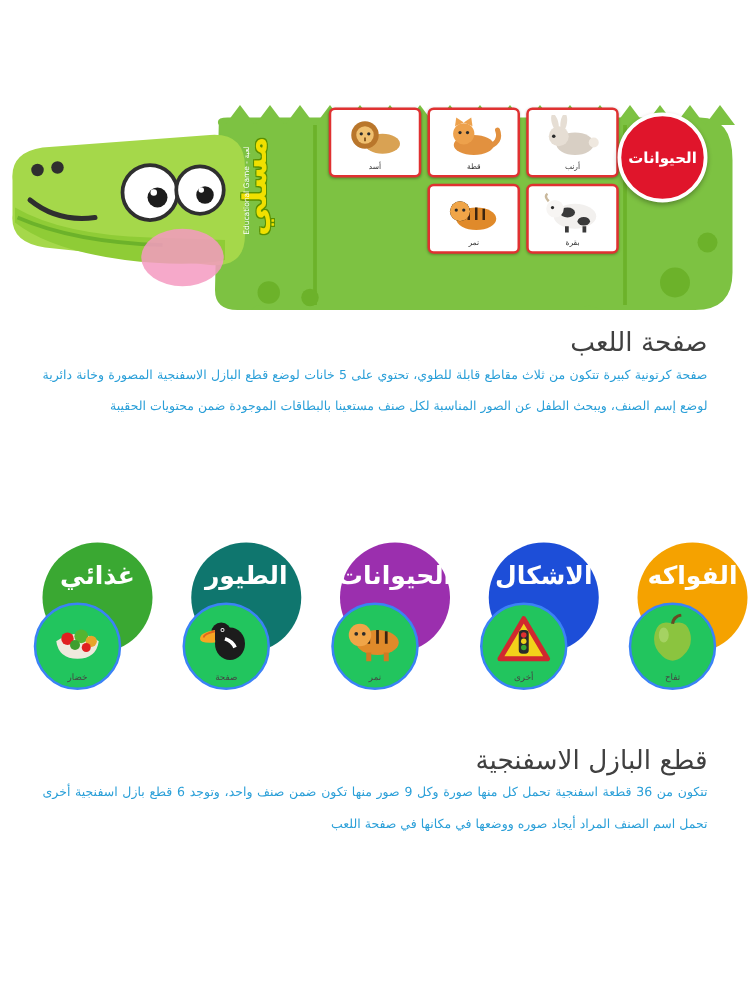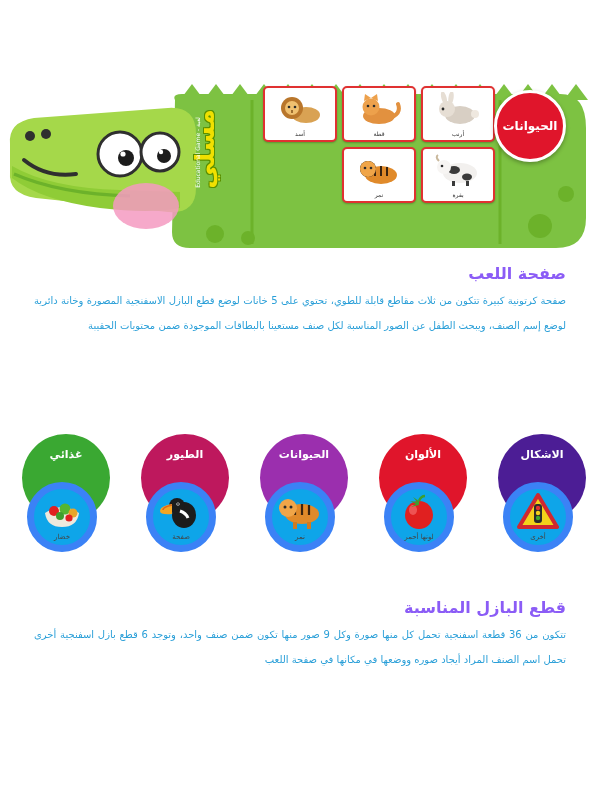--- a/index.html
+++ b/index.html
@@ -115,23 +115,23 @@
 
   
   .section {
     position: absolute;
     width: 532px;
     left: 34px;
     text-align: right;
     direction: rtl;
   }
   .sec-title {
-    color: #8b5cf6;
-    font-size: 16px;
-    font-weight: bold;
+    color: #404040;
+    font-size: 21px;
+    font-weight: normal;
     margin: 0 0 4px 0;
     line-height: 20px;
   }
   .sec-body {
     color: #2a9fd8;
     font-size: 10px;
     line-height: 25px;
     margin: 0;
     text-align: justify;
     text-align-last: right;
@@ -152,42 +152,42 @@
     direction: rtl;
   }
   .cat {
     width: 88px;
     height: 150px;
     position: relative;
   }
   .cat .disc {
     position: absolute;
     top: 0;
-    left: 4px;
+    left: 16px;
     width: 88px;
     height: 88px;
     border-radius: 50%;
     display: flex;
     align-items: flex-start;
     justify-content: center;
     padding-top: 14px;
     box-sizing: border-box;
     color: #ffffff;
-    font-size: 11px;
+    font-size: 20px;
     font-weight: bold;
   }
   .cat .chip {
     position: absolute;
     top: 48px;
     left: 9px;
     width: 70px;
     height: 70px;
     border-radius: 50%;
-    background: #0ea5e9;
-    border: 7px solid #3b82f6;
+    background: #22c55e;
+    border: 2px solid #3b82f6;
     box-sizing: border-box;
     display: flex;
     flex-direction: column;
     align-items: center;
     justify-content: flex-end;
     padding-bottom: 3px;
     overflow: hidden;
   }
   .cat .chip .pic {
     flex: 1;
@@ -331,55 +331,54 @@
   </div>
 </div>
 
 <div class="section" id="sec-play">
   <h2 class="sec-title">صفحة اللعب</h2>
   <p class="sec-body">صفحة كرتونية كبيرة تتكون من ثلاث مقاطع قابلة للطوي، تحتوي على 5 خانات لوضع قطع البازل الاسفنجية المصورة وخانة دائرية لوضع إسم الصنف، ويبحث الطفل عن الصور المناسبة لكل صنف مستعينا بالبطاقات الموجودة ضمن محتويات الحقيبة</p>
 </div>
 
 <div class="cat-row">
 
-
   <div class="cat">
-    <div class="disc" style="background:#4c1d95">
+    <div class="disc" style="background:#f5a200">
+      <span>الفواكه</span>
+    </div>
+    <div class="chip">
+      <span class="pic">
+        <svg width="46" height="40" viewBox="0 0 46 40">
+            <path d="M23 8 q-11 -4 -14 7 q-3 11 6 19 q8 7 16 0 q9 -8 6 -19 q-3 -11 -14 -7Z" fill="#8bc43f"></path>
+            <path d="M23 8 q1 -6 7 -7" stroke="#6a4a22" stroke-width="2.5" fill="none"></path>
+            <ellipse cx="16" cy="17" rx="4" ry="6" fill="#b7dc7a" opacity=".6"></ellipse>
+          </svg>
+      </span>
+      <span class="cap">تفاح</span>
+    </div>
+  </div>
+
+  <div class="cat">
+    <div class="disc" style="background:#1d4ed8">
       <span>الاشكال</span>
     </div>
     <div class="chip">
       <span class="pic">
         <svg width="46" height="40" viewBox="0 0 46 40">
             <path d="M23 4 L42 36 L4 36 Z" fill="#f2d21a" stroke="#d0282f" stroke-width="4" stroke-linejoin="round"></path>
             <rect x="19" y="13" width="8" height="19" rx="3" fill="#2b2b2b"></rect>
             <circle cx="23" cy="17" r="2.2" fill="#e03131"></circle>
             <circle cx="23" cy="22" r="2.2" fill="#f2d21a"></circle>
             <circle cx="23" cy="27" r="2.2" fill="#3aa832"></circle>
           </svg>
       </span>
       <span class="cap">أخرى</span>
     </div>
   </div>
 
-  <div class="cat">
-    <div class="disc" style="background:#e0152b">
-      <span>الألوان</span>
-    </div>
-    <div class="chip">
-      <span class="pic">
-        <svg width="46" height="40" viewBox="0 0 46 40">
-            <circle cx="23" cy="24" r="14" fill="#e02020"></circle>
-            <ellipse cx="17" cy="19" rx="4" ry="5" fill="#f36a6a" opacity=".7"></ellipse>
-            <path d="M23 10 l-6 -4 l4 5 l-7 -1 l6 3 l-5 3 l8 -2 Z" fill="#3e9e2e"></path>
-            <path d="M23 10 q2 -5 6 -5" stroke="#3e9e2e" stroke-width="2.5" fill="none"></path>
-          </svg>
-      </span>
-      <span class="cap">لونها أحمر</span>
-    </div>
-  </div>
 
   <div class="cat">
     <div class="disc" style="background:#9b2fae">
       <span>الحيوانات</span>
     </div>
     <div class="chip">
       <span class="pic">
         <svg width="50" height="40" viewBox="0 0 50 40">
             <ellipse cx="27" cy="23" rx="17" ry="10" fill="#e08a2a"></ellipse>
             <g stroke="#3a2410" stroke-width="2.2">
@@ -392,21 +391,21 @@
             <circle cx="16" cy="16" r="1.5" fill="#2b2b2b"></circle>
             <rect x="18" y="31" width="4" height="7" fill="#cf7b23"></rect>
             <rect x="32" y="31" width="4" height="7" fill="#cf7b23"></rect>
           </svg>
       </span>
       <span class="cap">نمر</span>
     </div>
   </div>
 
   <div class="cat">
-    <div class="disc" style="background:#be185d">
+    <div class="disc" style="background:#0f766e">
       <span>الطيور</span>
     </div>
     <div class="chip">
       <span class="pic">
         <svg width="46" height="40" viewBox="0 0 46 40">
             <ellipse cx="26" cy="24" rx="12" ry="13" fill="#1c1c1c"></ellipse>
             <circle cx="19" cy="15" r="8" fill="#1c1c1c"></circle>
             <path d="M14 13 q-12 2 -12 7 q0 4 12 3 Z" fill="#f5a623"></path>
             <path d="M14 14 q-9 2 -9 5" stroke="#e0661c" stroke-width="1.6" fill="none"></path>
             <circle cx="20" cy="13" r="1.6" fill="#ffffff"></circle>
@@ -432,15 +431,15 @@
             <circle cx="21" cy="25" r="4" fill="#3e9e2e"></circle>
             <circle cx="30" cy="27" r="3.6" fill="#e02020"></circle>
           </svg>
       </span>
       <span class="cap">خضار</span>
     </div>
   </div>
 </div>
 
 <div class="section" id="sec-pieces">
-  <h2 class="sec-title">قطع البازل المناسبة</h2>
+  <h2 class="sec-title">قطع البازل الاسفنجية</h2>
   <p class="sec-body">تتكون من 36 قطعة اسفنجية تحمل كل منها صورة وكل 9 صور منها تكون ضمن صنف واحد، وتوجد 6 قطع بازل اسفنجية أخرى تحمل اسم الصنف المراد أيجاد صوره ووضعها في مكانها في صفحة اللعب</p>
 </div>
 
 </body></html>

